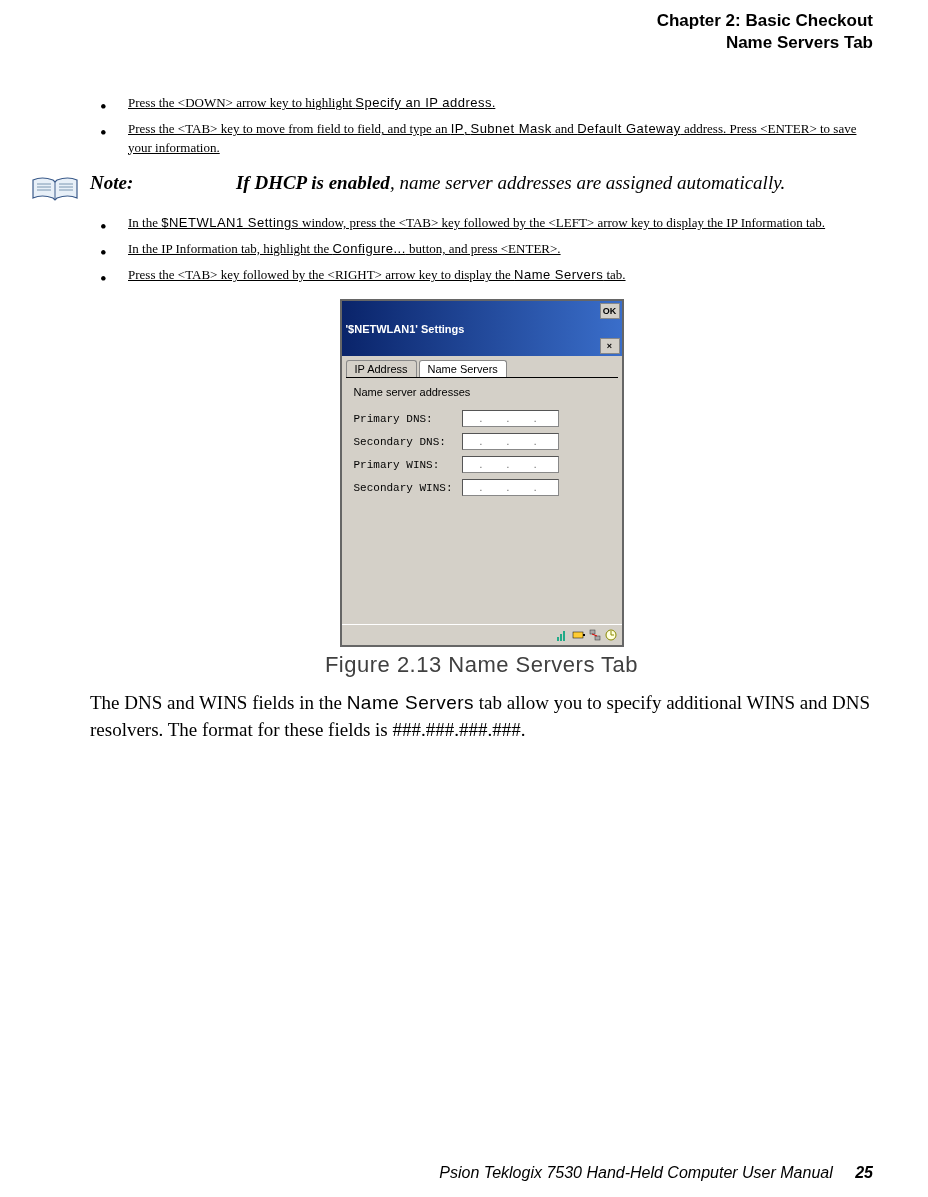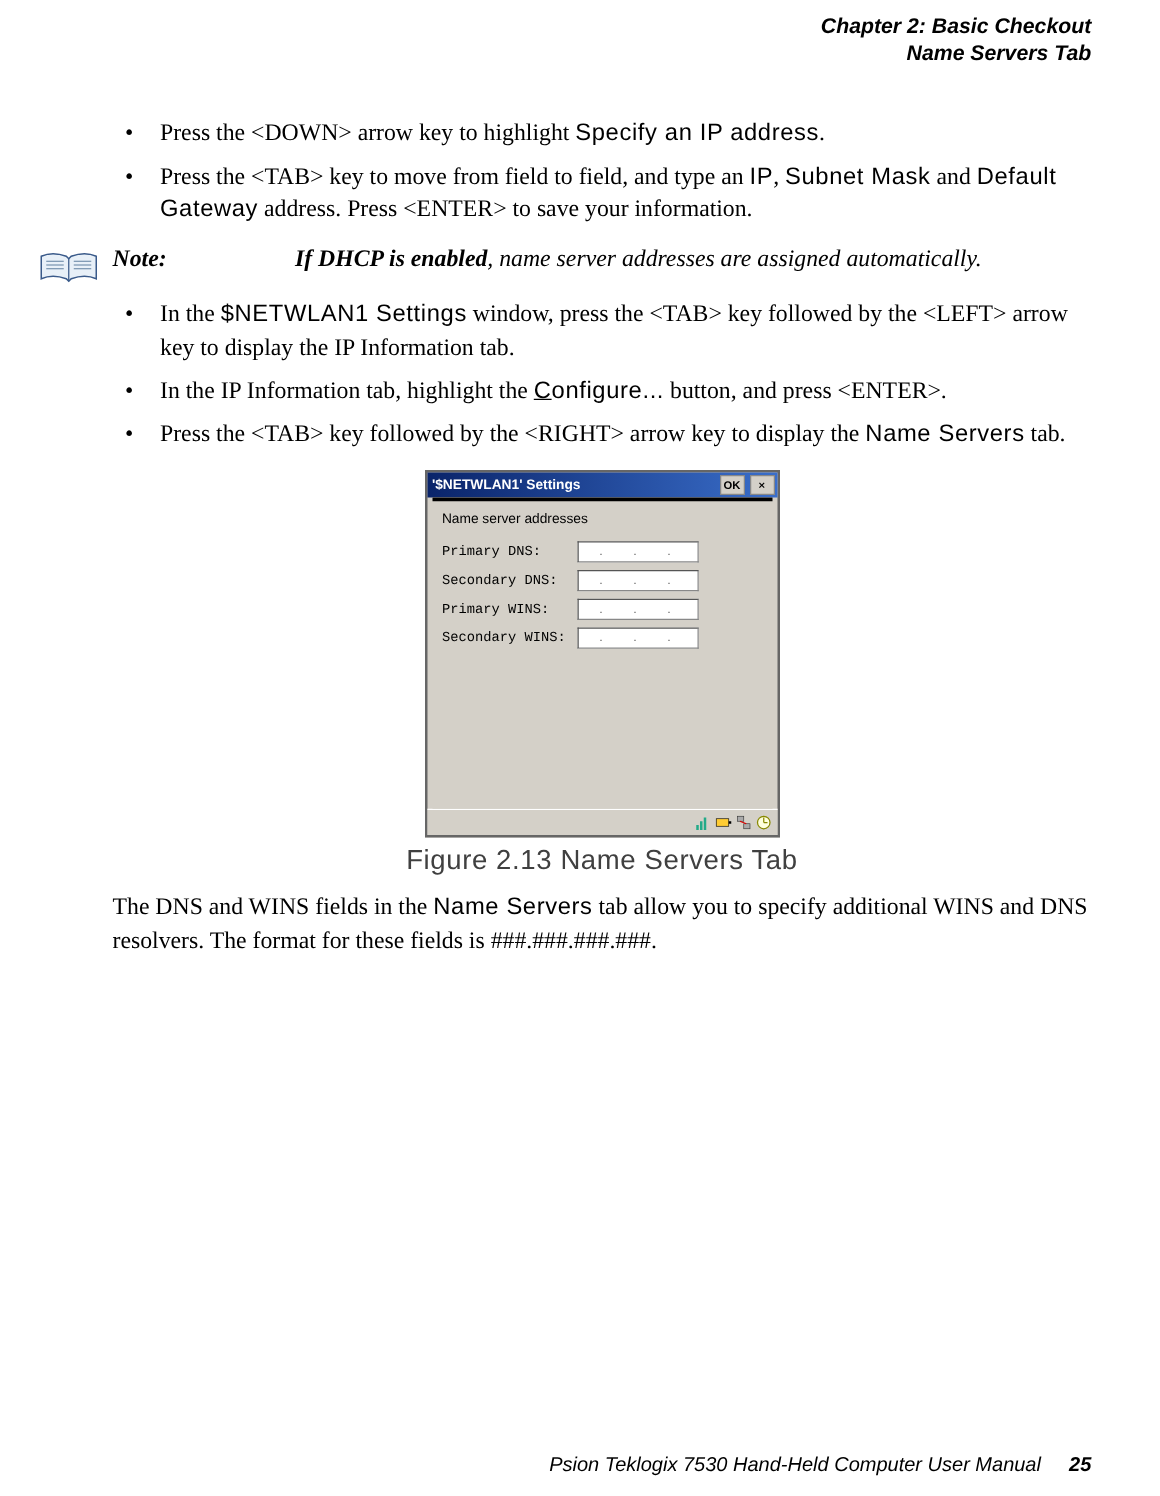--- a/index.html
+++ b/index.html
@@ -7,40 +7,40 @@
       padding: 0;
       background: white;
       font-family: 'Times New Roman', Times, serif;
       width: 928px;
       height: 1197px;
       position: relative;
     }
     .header {
       text-align: right;
       padding: 10px 55px 5px 0;
-      font-style: italic;
       font-weight: bold;
       font-family: Arial, sans-serif;
       font-size: 17px;
       line-height: 1.3;
     }
     .content {
       padding: 35px 55px 0 90px;
     }
     .bullet-list {
       list-style: none;
       padding: 0;
       margin: 0 0 15px 0;
     }
     .bullet-list li {
       position: relative;
       padding-left: 38px;
       margin-bottom: 8px;
-      font-size: 19px;
+      font-size: 13px;
       line-height: 1.4;
+      text-decoration: underline;
     }
     .bullet-list li::before {
       content: "•";
       position: absolute;
       left: 10px;
       font-size: 19px;
     }
     .special-font {
       font-family: 'Arial Narrow', Arial, sans-serif;
       font-stretch: condensed;
@@ -108,21 +108,22 @@
       font-family: Tahoma, sans-serif;
       font-size: 11px;
       font-weight: bold;
       padding: 2px 2px 2px 4px;
       display: flex;
       align-items: center;
       justify-content: space-between;
     }
     .titlebar-buttons {
       display: flex;
-      gap: 4px;
+      gap: 19px;
+      flex-direction: column;
     }
     .tb-btn {
       background: #d4d0c8;
       color: black;
       border: 1px solid #888;
       width: 18px;
       height: 14px;
       font-size: 9px;
       font-weight: bold;
       display: flex;
@@ -144,21 +145,21 @@
       font-size: 11px;
       border-radius: 3px 3px 0 0;
     }
     .tab.active {
       background: white;
       position: relative;
       z-index: 2;
     }
     .tab-body {
       background: #d4d0c8;
-      border-top: 3px solid #000000;
+      border-top: 1px solid #000000;
       margin: 0 4px;
       padding: 8px;
       height: 230px;
       position: relative;
     }
     .tab-body-label {
       font-family: Tahoma, sans-serif;
       font-size: 11px;
       margin-bottom: 12px;
     }
@@ -280,20 +281,24 @@
   </ul>
 
   <div class="screenshot-wrap">
     <div class="screenshot">
       <div class="titlebar">
         <span>'$NETWLAN1' Settings</span>
         <div class="titlebar-buttons">
           <div class="tb-btn">OK</div>
           <div class="tb-btn">×</div>
         </div>
+      </div>
+      <div class="tabs">
+        <div class="tab">IP Address</div>
+        <div class="tab active">Name Servers</div>
       </div>
       <div class="tab-body">
         <div class="tab-body-label">Name server addresses</div>
         <div class="field-row">
           <span class="field-label">Primary DNS:</span>
           <input class="field-input" value=".   .   ." style="">
         </div>
         <div class="field-row">
           <span class="field-label">Secondary DNS:</span>
           <input class="field-input" value=".   .   ." style="">

